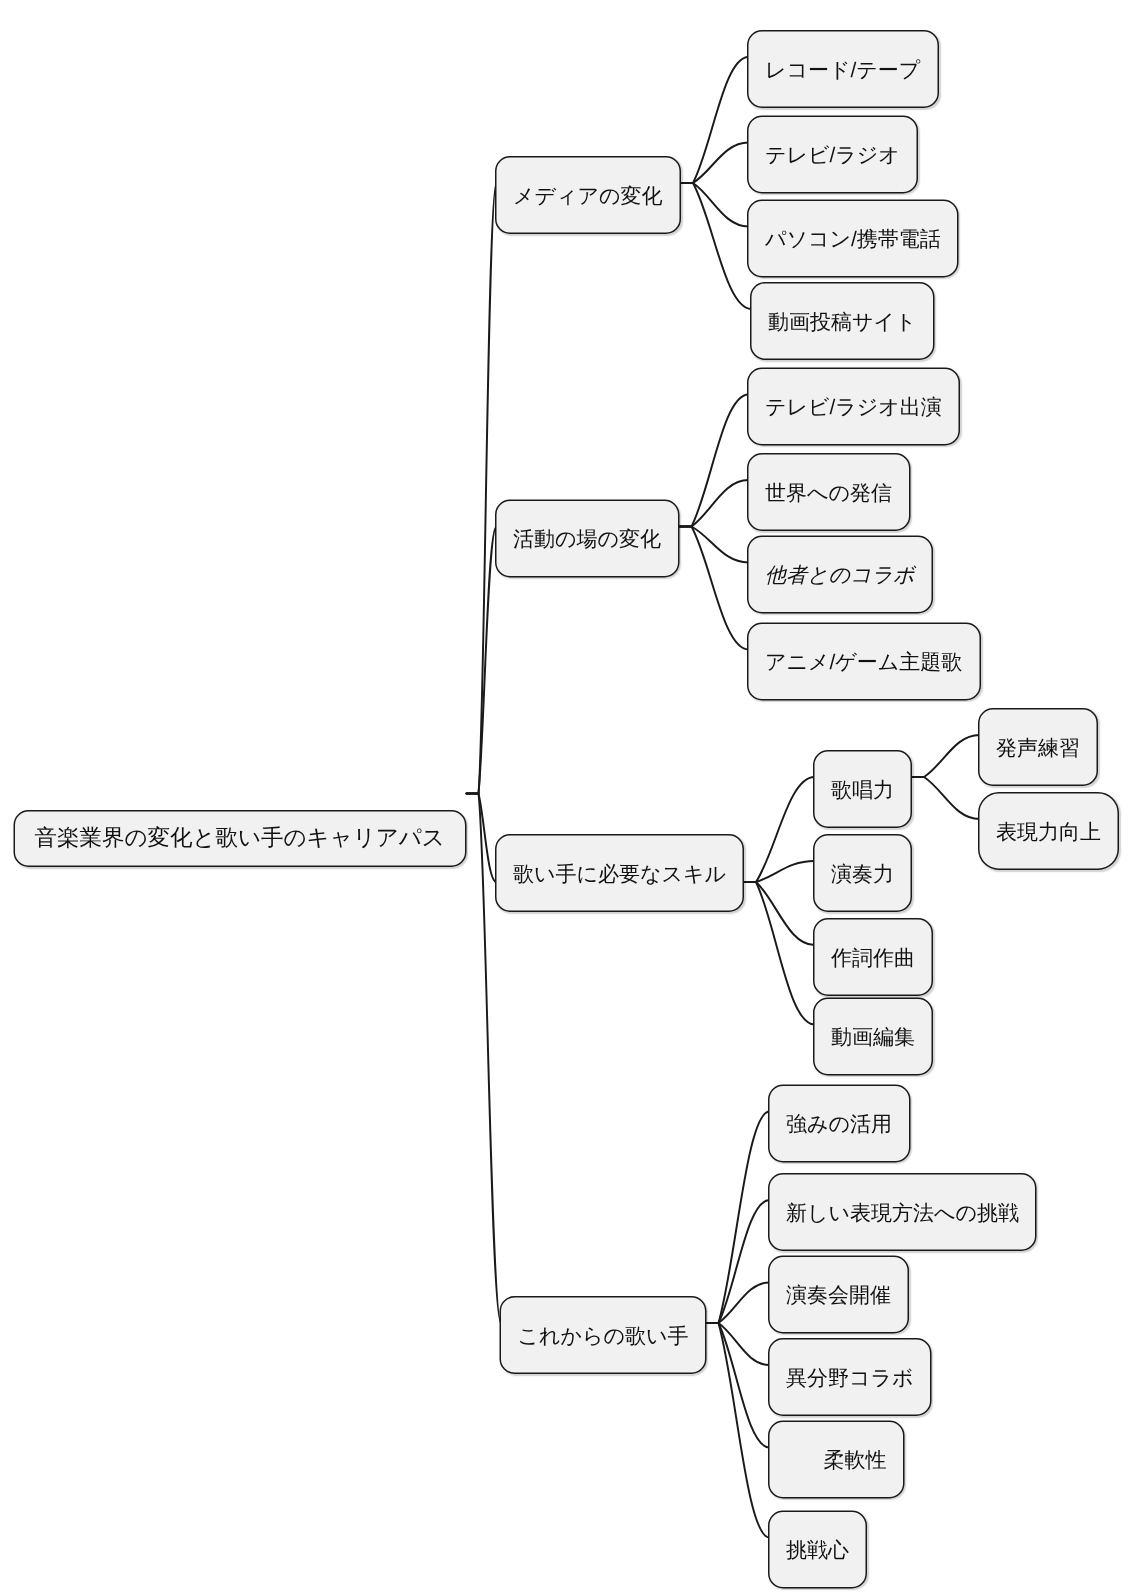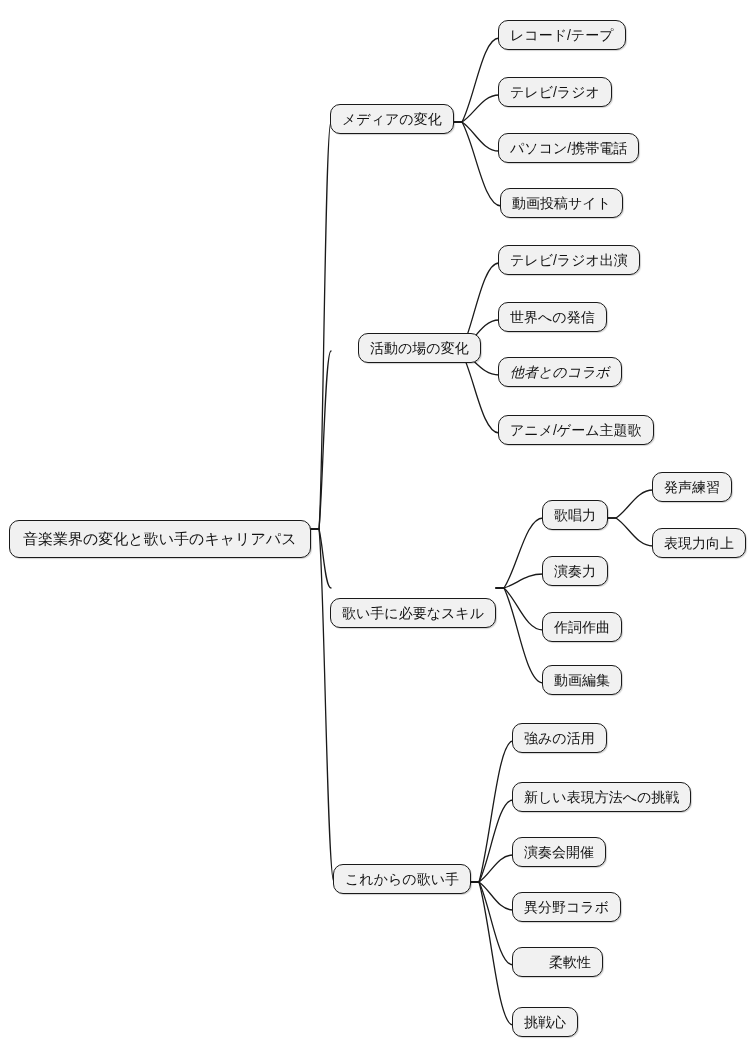--- a/index.html
+++ b/index.html
@@ -21,21 +21,21 @@
     left: 0;
     top: 0;
     width: 754px;
     height: 1062px;
     z-index: 1;
   }
   .node {
     position: absolute;
     z-index: 2;
     box-sizing: border-box;
-    height: 30px;
+    height: 52px;
     padding: 0 11px;
     display: flex;
     align-items: center;
     white-space: nowrap;
     background: var(--node-fill, #f1f1f1);
     border: 1.6px solid var(--node-border, #1a1a1a);
     border-radius: 10px;
     box-shadow: 1px 1px 1px rgba(0,0,0,0.18);
     font-size: 14px;
     line-height: 20px;
@@ -75,63 +75,63 @@
       <path d="M 496 588 L 504 588 C 517.65 616.5, 525.45 683, 543 683" stroke="#1a1a1a" stroke-width="1.3" fill="none" stroke-linecap="round"></path>
       <path d="M 311 529 L 319 529 C 324.25 574, 327.25 882, 334 882" stroke="#1a1a1a" stroke-width="1.3" fill="none" stroke-linecap="round"></path>
       <path d="M 471 882 L 479 882 C 490.9 839.7, 497.7 741, 513 741" stroke="#1a1a1a" stroke-width="1.3" fill="none" stroke-linecap="round"></path>
       <path d="M 471 882 L 479 882 C 490.9 857.4, 497.7 800, 513 800" stroke="#1a1a1a" stroke-width="1.3" fill="none" stroke-linecap="round"></path>
       <path d="M 471 882 L 479 882 C 490.9 873.9, 497.7 855, 513 855" stroke="#1a1a1a" stroke-width="1.3" fill="none" stroke-linecap="round"></path>
       <path d="M 471 882 L 479 882 C 490.9 890.4, 497.7 910, 513 910" stroke="#1a1a1a" stroke-width="1.3" fill="none" stroke-linecap="round"></path>
       <path d="M 471 882 L 479 882 C 490.9 906.9, 497.7 965, 513 965" stroke="#1a1a1a" stroke-width="1.3" fill="none" stroke-linecap="round"></path>
       <path d="M 471 882 L 479 882 C 490.9 924.9, 497.7 1025, 513 1025" stroke="#1a1a1a" stroke-width="1.3" fill="none" stroke-linecap="round"></path>
     </svg>
 
-<div class="node root" id="node-root" style="left: 9px; top: 520px;">
+<div class="node root" id="node-root" style="left: 9px; top: 540px;">
       <span class="label">音楽業界の変化と歌い手のキャリアパス</span>
     </div>
     <div class="node" id="node-media-changes" style="left: 330px; top: 104px;">
       <span class="label">メディアの変化</span>
     </div>
     <div class="node" id="node-records-tapes" style="left: 498px; top: 20px;">
       <span class="label">レコード/テープ</span>
     </div>
     <div class="node" id="node-tv-radio" style="left: 498px; top: 77px;">
       <span class="label">テレビ/ラジオ</span>
     </div>
     <div class="node" id="node-pc-mobile-phone" style="left: 498px; top: 133px;">
       <span class="label">パソコン/携帯電話</span>
     </div>
     <div class="node" id="node-video-posting-sites" style="left: 500px; top: 188px;">
       <span class="label">動画投稿サイト</span>
     </div>
-    <div class="node" id="node-activity-changes" style="left: 330px; top: 333px; margin-left: 28px;">
+    <div class="node" id="node-activity-changes" style="left: 330px; top: 333px;">
       <span class="label">活動の場の変化</span>
     </div>
     <div class="node" id="node-tv-radio-appearance" style="left: 498px; top: 245px;">
       <span class="label">テレビ/ラジオ出演</span>
     </div>
     <div class="node" id="node-global-broadcast" style="left: 498px; top: 302px;">
       <span class="label">世界への発信</span>
     </div>
     <div class="node" id="node-collab-with-others" style="left: 498px; top: 357px; font-style: italic;">
       <span class="label">他者とのコラボ</span>
     </div>
     <div class="node" id="node-anime-game-themes" style="left: 498px; top: 415px;">
       <span class="label">アニメ/ゲーム主題歌</span>
     </div>
-    <div class="node" id="node-singer-skills" style="left: 330px; top: 598px; align-items: center;">
+    <div class="node" id="node-singer-skills" style="left: 330px; top: 556px; align-items: center;">
       <span class="label">歌い手に必要なスキル</span>
     </div>
     <div class="node" id="node-singing-ability" style="left: 542px; top: 500px;">
       <span class="label">歌唱力</span>
     </div>
     <div class="node" id="node-vocal-practice" style="left: 652px; top: 472px;">
       <span class="label">発声練習</span>
     </div>
-    <div class="node" id="node-expressiveness-up" style="left: 652px; top: 528px;">
+    <div class="node" id="node-expressiveness-up" style="left: 652px; top: 528px; border-radius: 14px;">
       <span class="label">表現力向上</span>
     </div>
     <div class="node" id="node-instrumental-skill" style="left: 542px; top: 556px;">
       <span class="label">演奏力</span>
     </div>
     <div class="node" id="node-songwriting" style="left: 542px; top: 612px;">
       <span class="label">作詞作曲</span>
     </div>
     <div class="node" id="node-video-editing" style="left: 542px; top: 665px;">
       <span class="label">動画編集</span>

